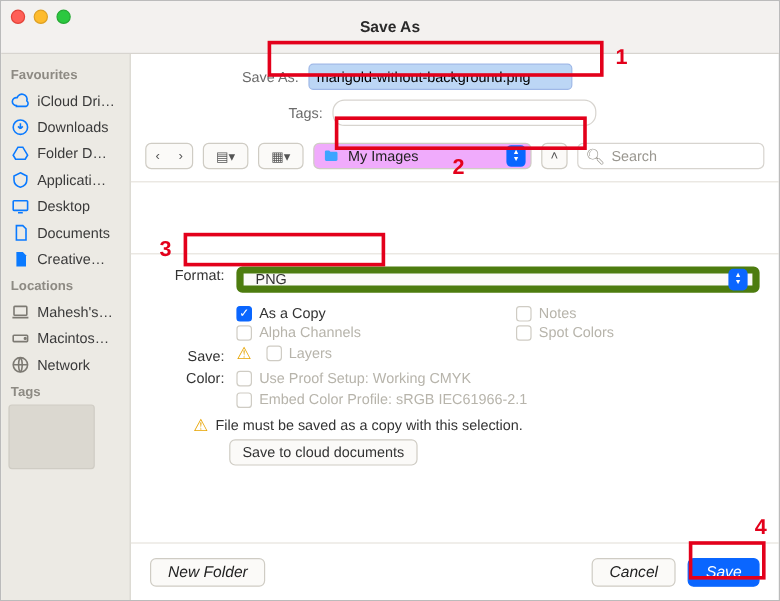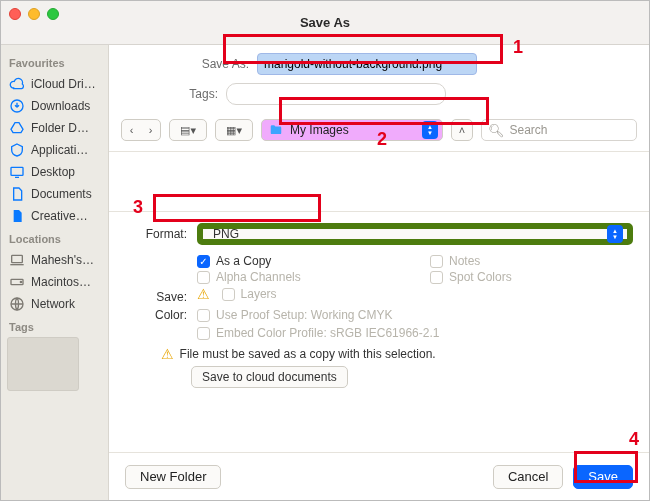--- a/index.html
+++ b/index.html
@@ -52,35 +52,35 @@
   .folder-popup .flabel { font-size: 12px; color: #222; flex: 1; }
   .popup-arrows { width: 16px; height: 18px; border-radius: 4px; background: #0a66ff; display: flex; flex-direction: column; align-items: center; justify-content: center; color: #fff; font-size: 6px; line-height: 6px; }
   .seg.upbtn { width: 22px; }
   .searchbox { flex: 1; height: 22px; border: 1px solid #d7d4cf; border-radius: 5px; background: #fff; display: flex; align-items: center; padding: 0 6px; color: #9a9790; font-size: 12px; gap: 5px; }
 
   
   .filearea { height: 60px; border-bottom: 1px solid #e6e3dc; }
 
   
   .format-sec { padding: 10px 16px 0 16px; font-size: 12px; color: #333; position: relative; }
-  .frow { display: flex; align-items: center; min-height: 24px; }
+  .frow { display: flex; align-items: flex-start; min-height: 24px; }
   .frow .flbl { width: 72px; text-align: right; padding-right: 10px; color: #333; }
   .format-popup { flex: 1; height: 22px; border: 6px solid #4d7c0f; border-radius: 5px; background: #fbfaf8; display: flex; align-items: center; padding: 0 4px 0 10px; }
   .format-popup .fval { flex: 1; }
   .opt-cols { flex: 1; display: grid; grid-template-columns: 1fr 1fr; gap: 2px 30px; padding: 2px 0; }
   .chk { display: flex; align-items: center; gap: 6px; color: #b7b4ab; }
   .chk.enabled { color: #333; }
   .chk .box { width: 13px; height: 13px; border: 1px solid #cfccc4; border-radius: 3px; display: flex; align-items: center; justify-content: center; background: #fff; font-size: 10px; }
   .chk.checked .box { background: #0a66ff; border-color: #0a66ff; color: #fff; }
   .warn { color: #e7a400; font-size: 14px; margin-right: 6px; }
   .note-line { display: flex; align-items: center; font-size: 12px; color: #333; margin: 6px 0 4px 36px; }
   .small-btn { height: 22px; border: 1px solid #cfccc4; border-radius: 5px; background: #fbfaf8; padding: 0 10px; font-size: 12px; display: inline-flex; align-items: center; margin-left: 66px; }
 
   
-  .bottombar { border-top: 1px solid #e6e3dc; height: 48px; display: flex; align-items: center; padding: 0 16px; gap: 10px; }
+  .bottombar { border-top: 1px solid #e6e3dc; height: 48px; display: flex; align-items: center; padding: 0 16px; gap: 10px; font-style: italic; }
   .btn { height: 24px; border: 1px solid #cfccc4; border-radius: 5px; background: #fbfaf8; padding: 0 14px; font-size: 13px; display: inline-flex; align-items: center; color: #222; }
   .btn.primary { background: #0a66ff; border-color: #0a66ff; color: #fff; font-weight: 500; }
   .spacer { flex: 1; }
 </style>
 </head>
 <body>
 
 <div class="window">
 
   <div class="titlebar">
@@ -189,21 +189,21 @@
       <div class="tag-swatch"></div>
     </div>
 
     <div class="main">
 
       <div class="top-area">
         <div class="row" style="padding-left:90px;">
           <span class="lbl" style="width:58px;">Save As:</span>
           <input class="saveas-input selected" value="marigold-without-background.png" style="">
         </div>
-        <div class="row" style="padding-left:59px;">
+        <div class="row" style="padding-left:110px;">
           <span class="lbl" style="width:58px;">Tags:</span>
           <div class="tags-input"></div>
         </div>
       </div>
 
       <div class="locbar">
         <div class="seg nav">
           <span>‹</span>
           <span>›</span>
         </div>

